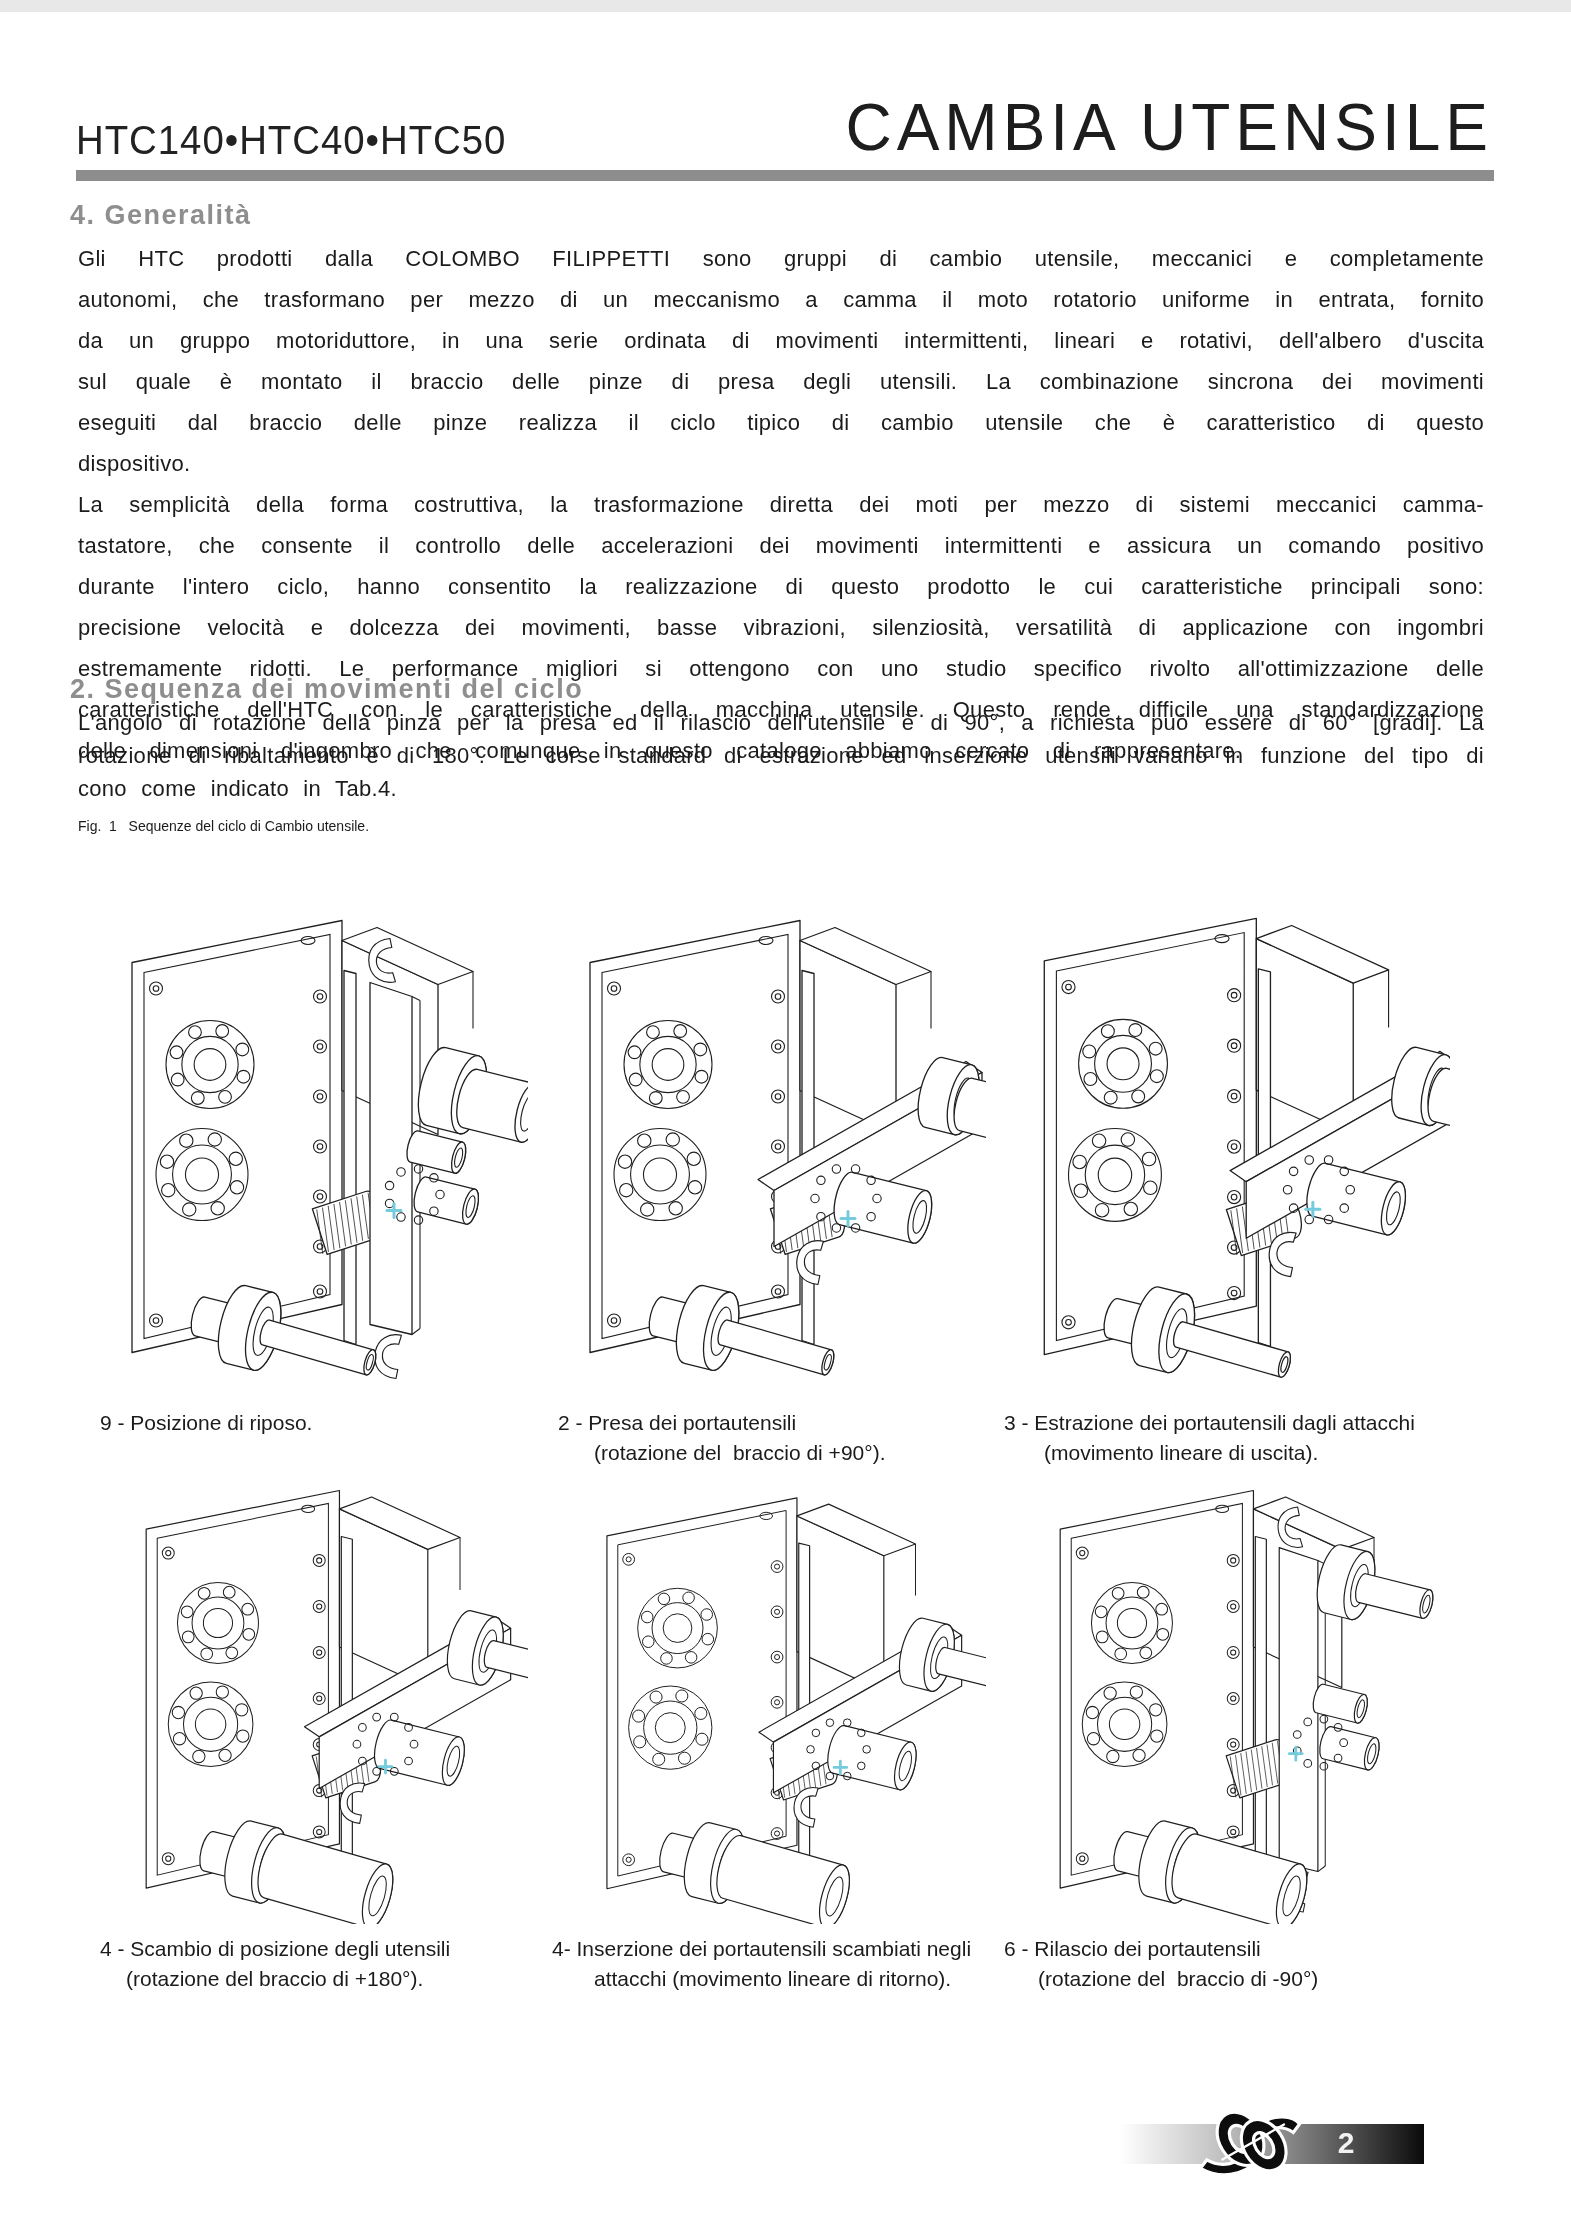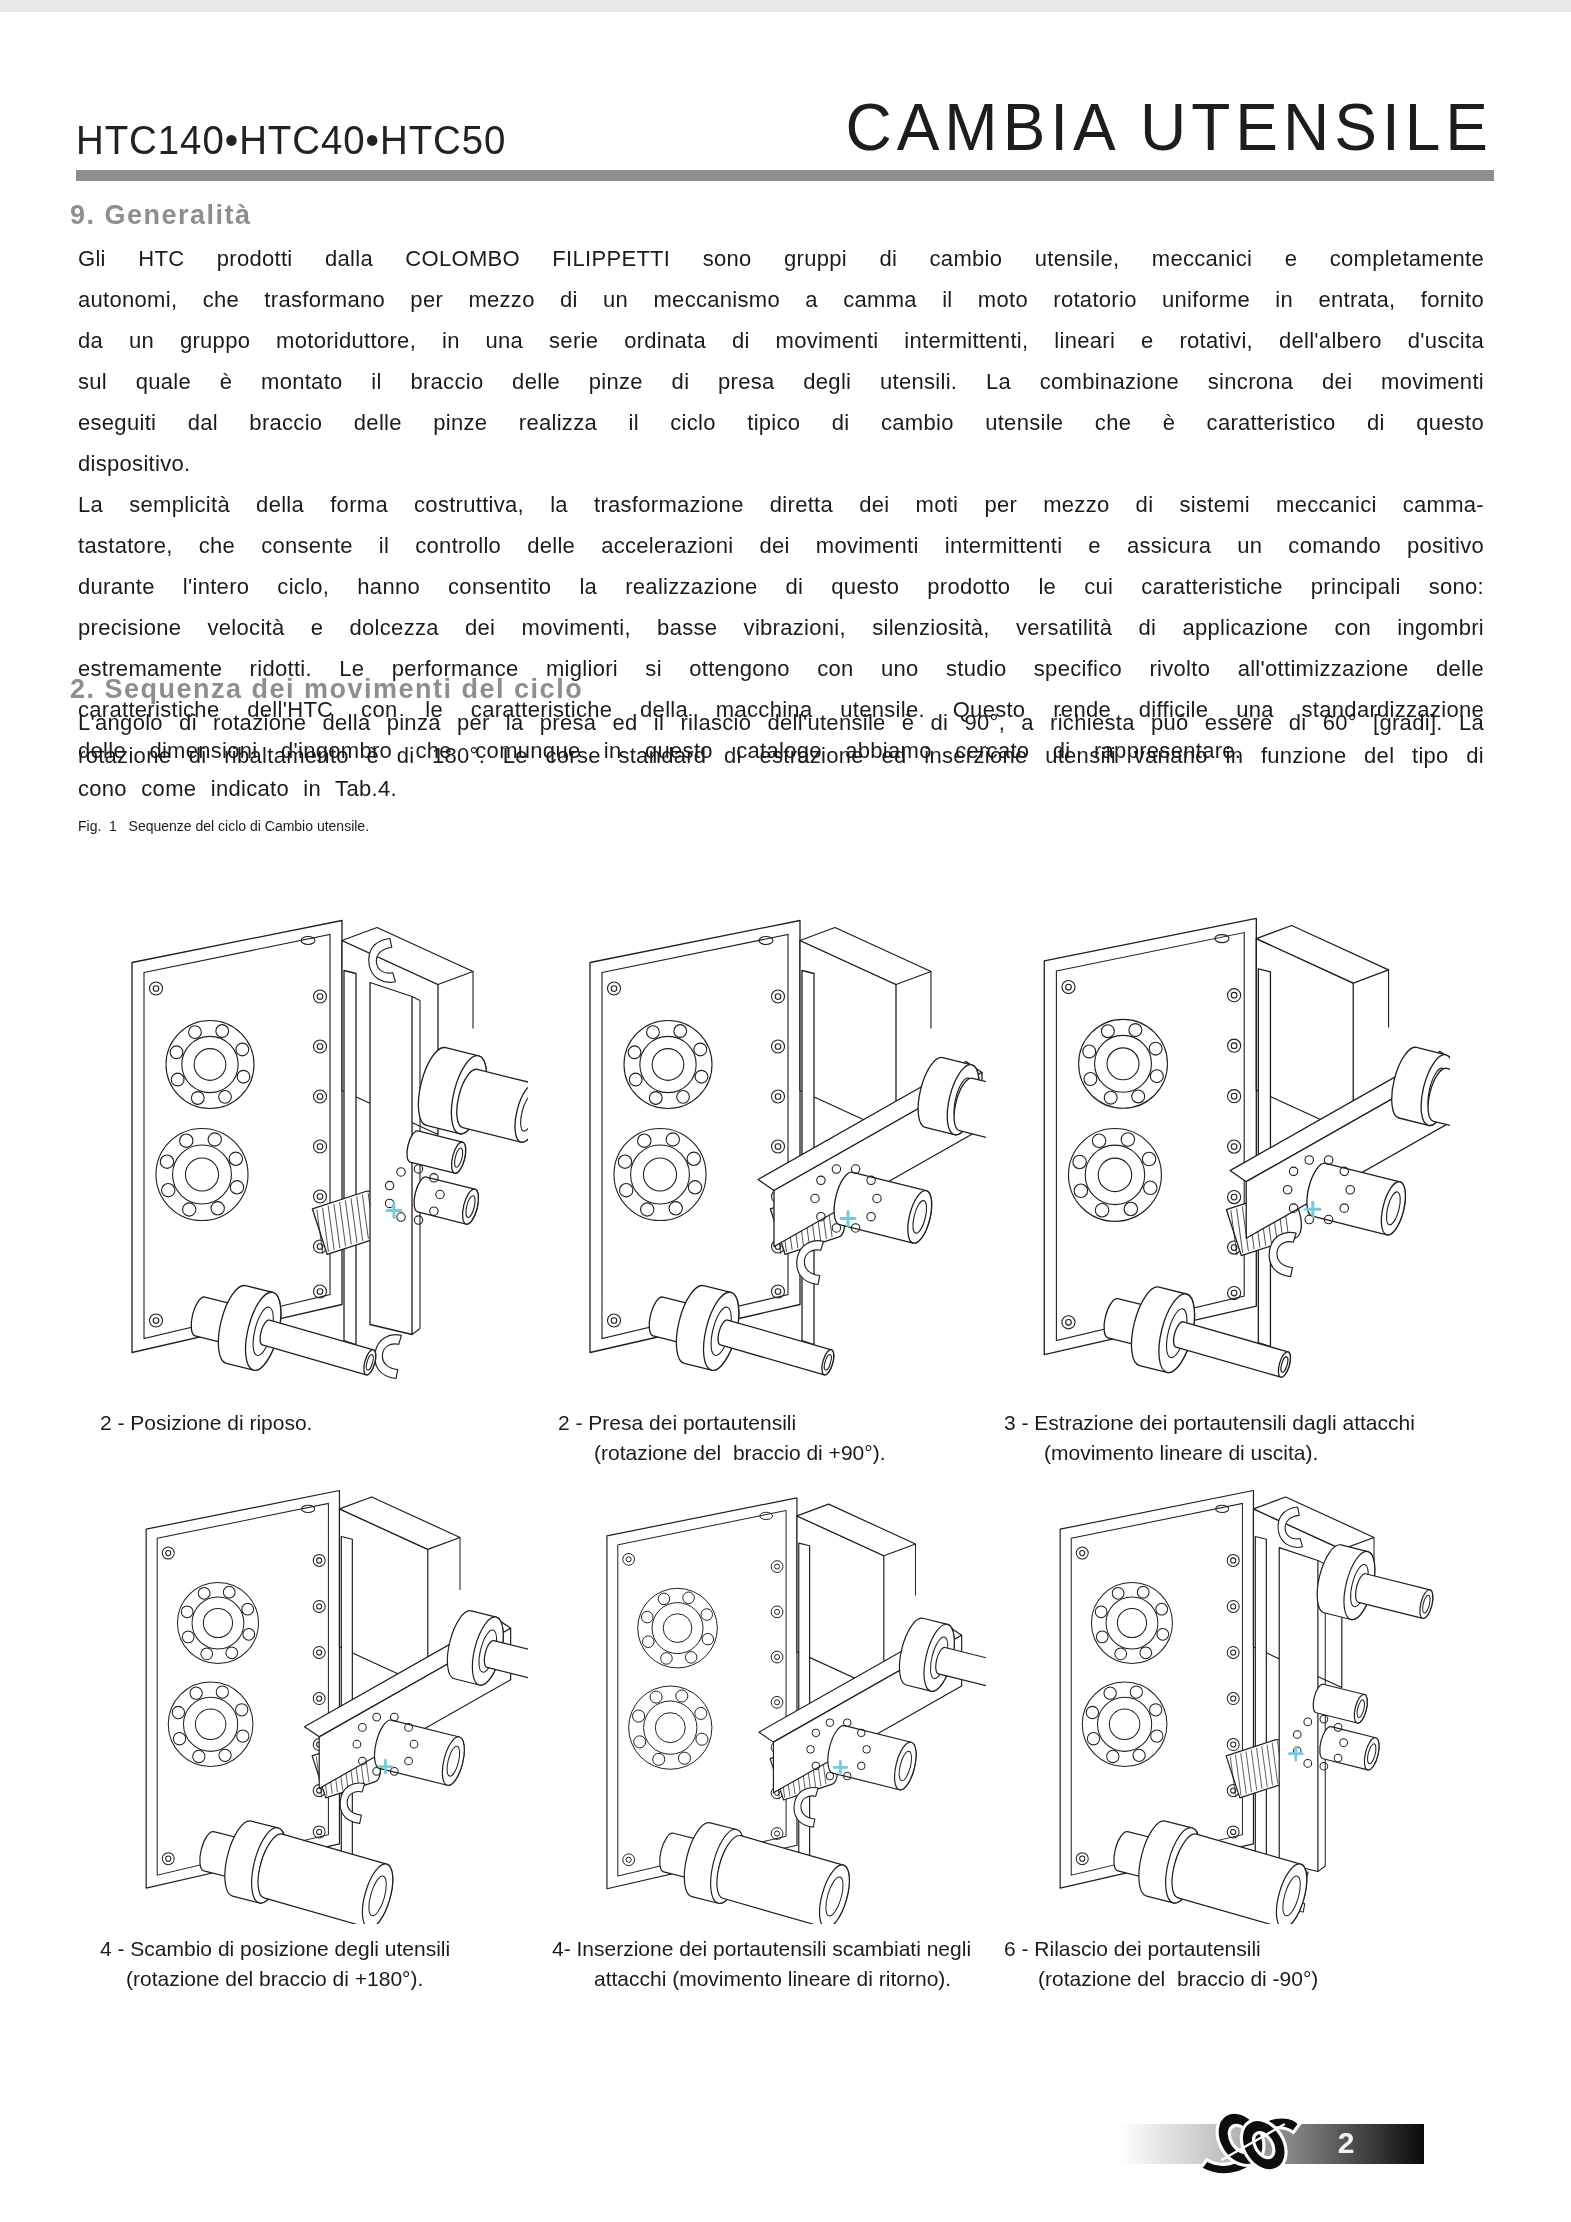--- a/index.html
+++ b/index.html
@@ -58,21 +58,21 @@
 </style>
 </head>
 <body>
 
 <div class="page">
 
   <div class="models">HTC140•HTC40•HTC50</div>
   <div class="doc-title">CAMBIA UTENSILE</div>
   <div class="rule"></div>
 
-  <h2 class="sech sec1h">9. Generalità</h2>
+  <h2 class="sech sec1h">4. Generalità</h2>
   <div class="bodyblk body1">
     <p>Gli HTC prodotti dalla COLOMBO FILIPPETTI sono gruppi di cambio utensile, meccanici e completamente autonomi, che trasformano per mezzo di un meccanismo a camma il moto rotatorio uniforme in entrata, fornito da un gruppo motoriduttore, in una serie ordinata di movimenti intermittenti, lineari e rotativi, dell'albero d'uscita sul quale è montato il braccio delle pinze di presa degli utensili. La combinazione sincrona dei movimenti eseguiti dal braccio delle pinze realizza il ciclo tipico di cambio utensile che è caratteristico di questo dispositivo.</p>
     <p>La semplicità della forma costruttiva, la trasformazione diretta dei moti per mezzo di sistemi meccanici camma-tastatore, che consente il controllo delle accelerazioni dei movimenti intermittenti e assicura un comando positivo durante l'intero ciclo, hanno consentito la realizzazione di questo prodotto le cui caratteristiche principali sono: precisione velocità e dolcezza dei movimenti, basse vibrazioni, silenziosità, versatilità di applicazione con ingombri estremamente ridotti. Le performance migliori si ottengono con uno studio specifico rivolto all'ottimizzazione delle caratteristiche dell'HTC con le caratteristiche della macchina utensile. Questo rende difficile una standardizzazione delle dimensioni d'ingombro che comunque in questo catalogo abbiamo cercato di rappresentare.</p>
   </div>
 
   <h2 class="sech sec2h">2. Sequenza dei movimenti del ciclo</h2>
   <div class="bodyblk body2">
     <p>L'angolo di rotazione della pinza per la presa ed il rilascio dell'utensile è di 90°, a richiesta può essere di 60° [gradi]. La rotazione di ribaltamento è di 180°. Le corse standard di estrazione ed inserzione utensili variano in funzione del tipo di cono come indicato in Tab.4.</p>
   </div>
 
@@ -753,21 +753,21 @@
       <g transform="translate(178 452) rotate(16)">
         <path d="M0 -36 L 118 -36 A 13.68 36 0 0 1 118 36 L 0 36 A 13.68 36 0 0 1 0 -36 Z" class="wh"></path>
         <ellipse cx="118" cy="0" rx="13.68" ry="36" class="wh"></ellipse>
         <ellipse cx="118" cy="0" rx="7.524" ry="22.32" class="ln"></ellipse>
       </g>
       <line x1="289" y1="330" x2="303" y2="330" class="pl"></line>
       <line x1="296" y1="323" x2="296" y2="337" class="pl"></line>
     </svg>
 
   <div class="cap" style="left:100px;top:1396px">
-    <span>2 - Posizione di riposo.</span>
+    <span>9 - Posizione di riposo.</span>
     <span style="margin-left:34px"></span>
   </div>
   <div class="cap" style="left:558px;top:1396px">
     <span>2 - Presa dei portautensili</span>
     <span style="margin-left:36px">(rotazione del  braccio di +90°).</span>
   </div>
   <div class="cap" style="left:1004px;top:1396px">
     <span>3 - Estrazione dei portautensili dagli attacchi</span>
     <span style="margin-left:40px">(movimento lineare di uscita).</span>
   </div>

